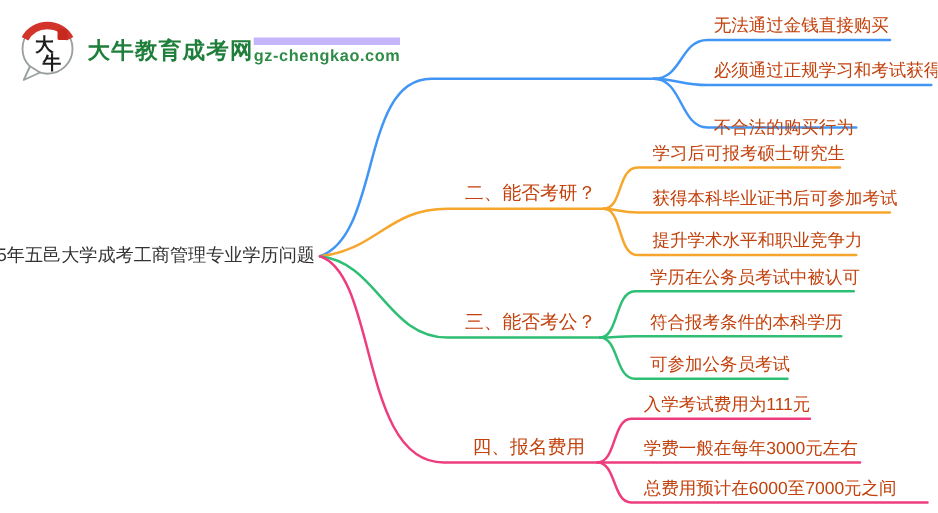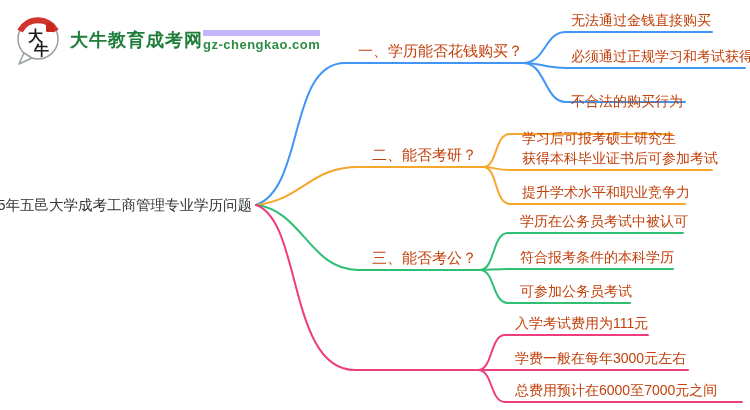--- a/index.html
+++ b/index.html
@@ -71,29 +71,29 @@
       <text x="20" y="41" font-size="15" font-weight="bold" fill="#1c1c1c" font-family="'DejaVu Sans',sans-serif">牛</text>
     </svg>
     <div class="logo-text">
       <div class="logo-title">大牛教育成考网</div>
       <div class="logo-domain">gz-chengkao.com</div>
     </div>
   </div>
 
   <div class="topic">2025年五邑大学成考工商管理专业学历问题</div>
 
-  <div class="blabel" style="left:358px;top:41px;">一、学历能否花钱购买？</div>
   <div class="blabel" style="left:372px;top:145px;">二、能否考研？</div>
   <div class="blabel" style="left:372px;top:248px;">三、能否考公？</div>
+  <div class="blabel" style="left:378px;top:348px;">四、报名费用</div>
 
   <div class="leaf" style="left:571px;top:11px;">无法通过金钱直接购买</div>
   <div class="leaf" style="left:571px;top:47px;">必须通过正规学习和考试获得</div>
   <div class="leaf" style="left:571px;top:92px;">不合法的购买行为</div>
 
-  <div class="leaf" style="left:522px;top:129px;">学习后可报考硕士研究生</div>
+  <div class="leaf" style="left:522px;top:113px;">学习后可报考硕士研究生</div>
   <div class="leaf" style="left:522px;top:149px;">获得本科毕业证书后可参加考试</div>
   <div class="leaf" style="left:522px;top:183px;">提升学术水平和职业竞争力</div>
 
   <div class="leaf" style="left:520px;top:212px;">学历在公务员考试中被认可</div>
   <div class="leaf" style="left:520px;top:248px;">符合报考条件的本科学历</div>
   <div class="leaf" style="left:520px;top:282px;">可参加公务员考试</div>
 
   <div class="leaf" style="left:515px;top:314px;">入学考试费用为111元</div>
   <div class="leaf" style="left:515px;top:349px;">学费一般在每年3000元左右</div>
   <div class="leaf" style="left:515px;top:381px;">总费用预计在6000至7000元之间</div>

